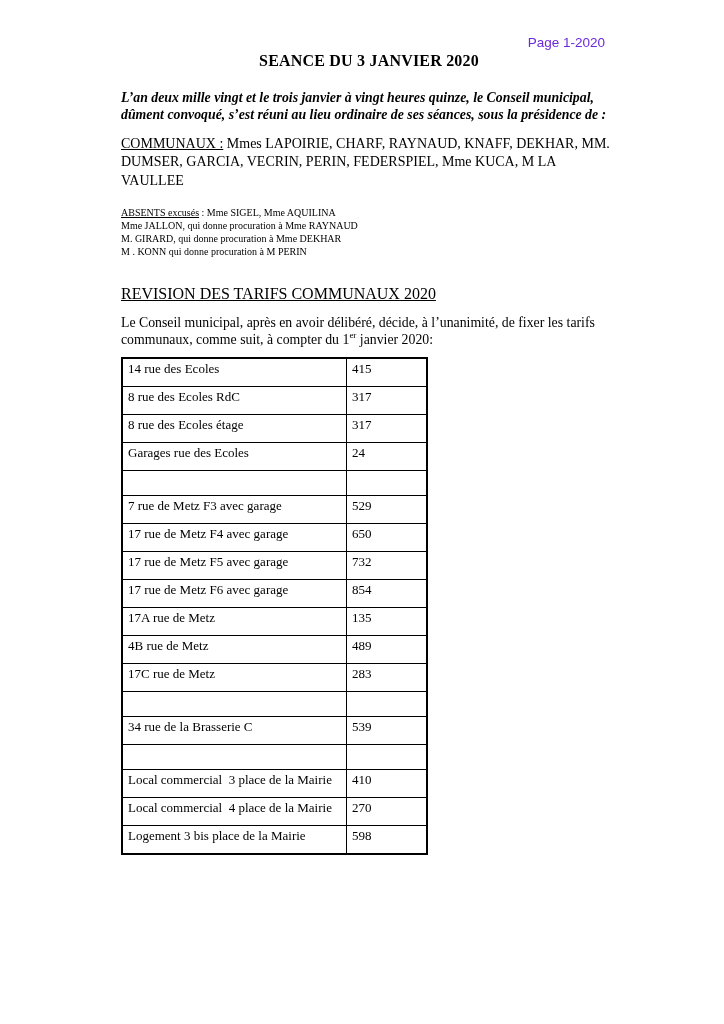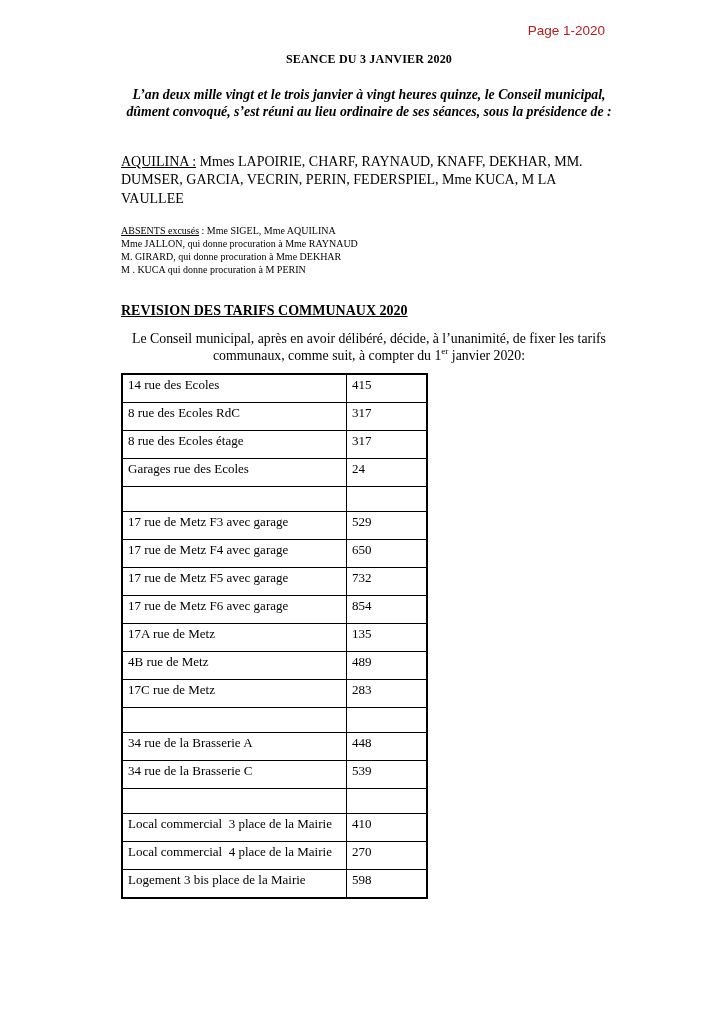--- a/index.html
+++ b/index.html
@@ -26,56 +26,54 @@
   }
   .content {
     position: absolute;
     left: 121px;
     top: 52px;
     width: 496px;
   }
   .doc-title {
     margin: 0 0 19px 0;
     text-align: center;
-    font-size: 12px;
+    font-size: 16px;
     font-weight: bold;
     letter-spacing: 0.2px;
   }
   .intro {
-    margin: 0 0 32px 0;
+    margin: 0 0 11px 0;
     font-style: italic;
     font-weight: bold;
     font-size: 13.8px;
     line-height: 1.26;
-    text-align: center;
   }
   .presents {
     margin: 0 0 15px 0;
     font-size: 14px;
     line-height: 1.33;
   }
   .absents {
     margin: 0 0 0 0;
     font-size: 10px;
     line-height: 1.33;
   }
   .u {
     text-decoration: underline;
   }
   .section-heading {
     margin: 26px 0 11px 0;
-    font-size: 14px;
-    font-weight: bold;
+    font-size: 16px;
+    font-weight: normal;
     text-decoration: underline;
   }
   .decision {
     margin: 0 0 8px 0;
     font-size: 13.8px;
     line-height: 1.28;
-    text-align: center;
   }
   .decision sup {
     font-size: 9px;
     vertical-align: super;
     line-height: 0;
   }
   table.tariff {
     border-collapse: collapse;
     border: 2px solid #000000;
     margin-top: 2px;
@@ -90,34 +88,34 @@
     white-space: pre-wrap;
   }
   td.label-cell { width: 213px; }
   td.value-cell { width: 69px; text-align: left; }
 </style>
 </head>
 <body>
 
 <div class="page">
 
-  <div class="page-label" style="color: #b91c1c;">Page 1-2020</div>
+  <div class="page-label" style="color: #6d28d9; margin-top: 12px;">Page 1-2020</div>
 
   <div class="content">
 
     <h1 class="doc-title">SEANCE DU 3 JANVIER 2020</h1>
 
     <p class="intro">L’an deux mille vingt et le trois janvier à vingt heures quinze, le Conseil municipal, dûment convoqué, s’est réuni au lieu ordinaire de ses séances, sous la présidence de :</p>
 
-    <p class="presents"><span class="u">AQUILINA :</span><span> Mmes LAPOIRIE, CHARF, RAYNAUD, KNAFF, DEKHAR, MM. DUMSER, GARCIA, VECRIN, PERIN, FEDERSPIEL, Mme KUCA, M LA VAULLEE</span></p>
+    <p class="presents"><span class="u">COMMUNAUX :</span><span> Mmes LAPOIRIE, CHARF, RAYNAUD, KNAFF, DEKHAR, MM. DUMSER, GARCIA, VECRIN, PERIN, FEDERSPIEL, Mme KUCA, M LA VAULLEE</span></p>
 
     <p class="absents"><span class="u">ABSENTS excusés</span><span> : Mme SIGEL, Mme AQUILINA</span><br>
       <span>Mme JALLON, qui donne procuration à Mme RAYNAUD</span><br>
       <span>M. GIRARD, qui donne procuration à Mme DEKHAR</span><br>
-      <span>M . KUCA qui donne procuration à M PERIN</span></p>
+      <span>M . KONN qui donne procuration à M PERIN</span></p>
 
     <h2 class="section-heading">REVISION DES TARIFS COMMUNAUX 2020</h2>
 
     <p class="decision"><span>Le Conseil municipal, après en avoir délibéré, décide, à l’unanimité, de fixer les tarifs communaux, comme suit, à compter du 1</span><sup>er</sup><span> janvier 2020:</span></p>
 
     <table class="tariff">
       <tbody id="tariff-body">
           <tr>
             <td class="label-cell">14 rue des Ecoles</td>
             <td class="value-cell">415</td>
@@ -132,21 +130,21 @@
           </tr>
           <tr>
             <td class="label-cell">Garages rue des Ecoles</td>
             <td class="value-cell">24</td>
           </tr>
           <tr>
             <td class="label-cell"></td>
             <td class="value-cell"></td>
           </tr>
           <tr>
-            <td class="label-cell">17 rue de Metz F3 avec garage</td>
+            <td class="label-cell">7 rue de Metz F3 avec garage</td>
             <td class="value-cell">529</td>
           </tr>
           <tr>
             <td class="label-cell">17 rue de Metz F4 avec garage</td>
             <td class="value-cell">650</td>
           </tr>
           <tr>
             <td class="label-cell">17 rue de Metz F5 avec garage</td>
             <td class="value-cell">732</td>
           </tr>
@@ -164,24 +162,20 @@
           </tr>
           <tr>
             <td class="label-cell">17C rue de Metz</td>
             <td class="value-cell">283</td>
           </tr>
           <tr>
             <td class="label-cell"></td>
             <td class="value-cell"></td>
           </tr>
           <tr>
-            <td class="label-cell">34 rue de la Brasserie A</td>
-            <td class="value-cell">448</td>
-          </tr>
-          <tr>
             <td class="label-cell">34 rue de la Brasserie C</td>
             <td class="value-cell">539</td>
           </tr>
           <tr>
             <td class="label-cell"></td>
             <td class="value-cell"></td>
           </tr>
           <tr>
             <td class="label-cell">Local commercial  3 place de la Mairie</td>
             <td class="value-cell">410</td>

